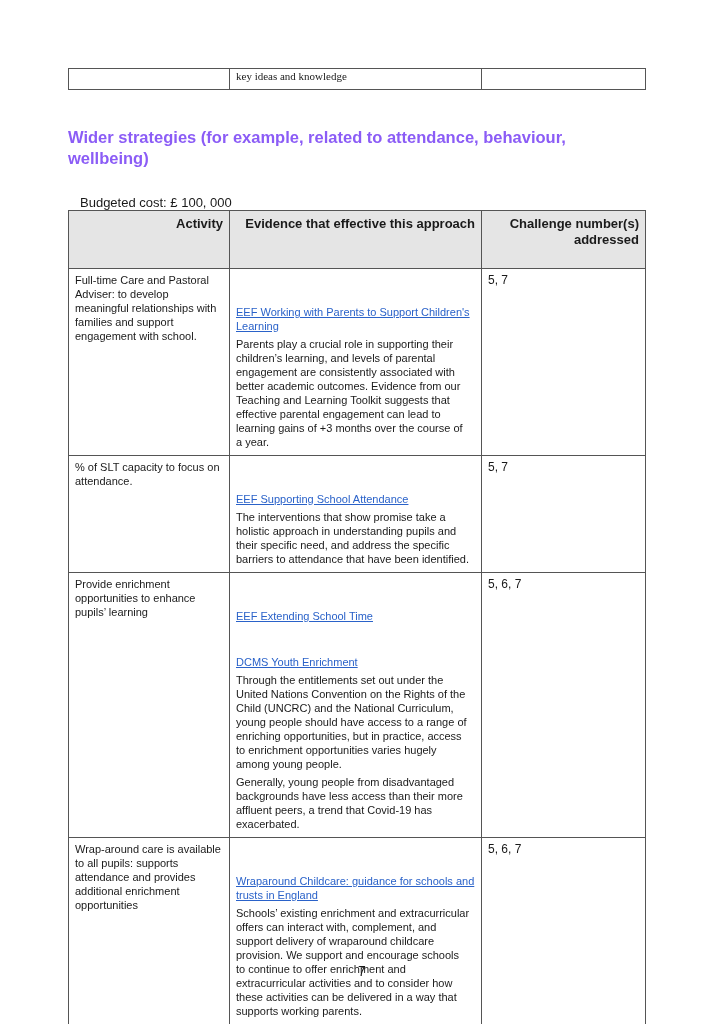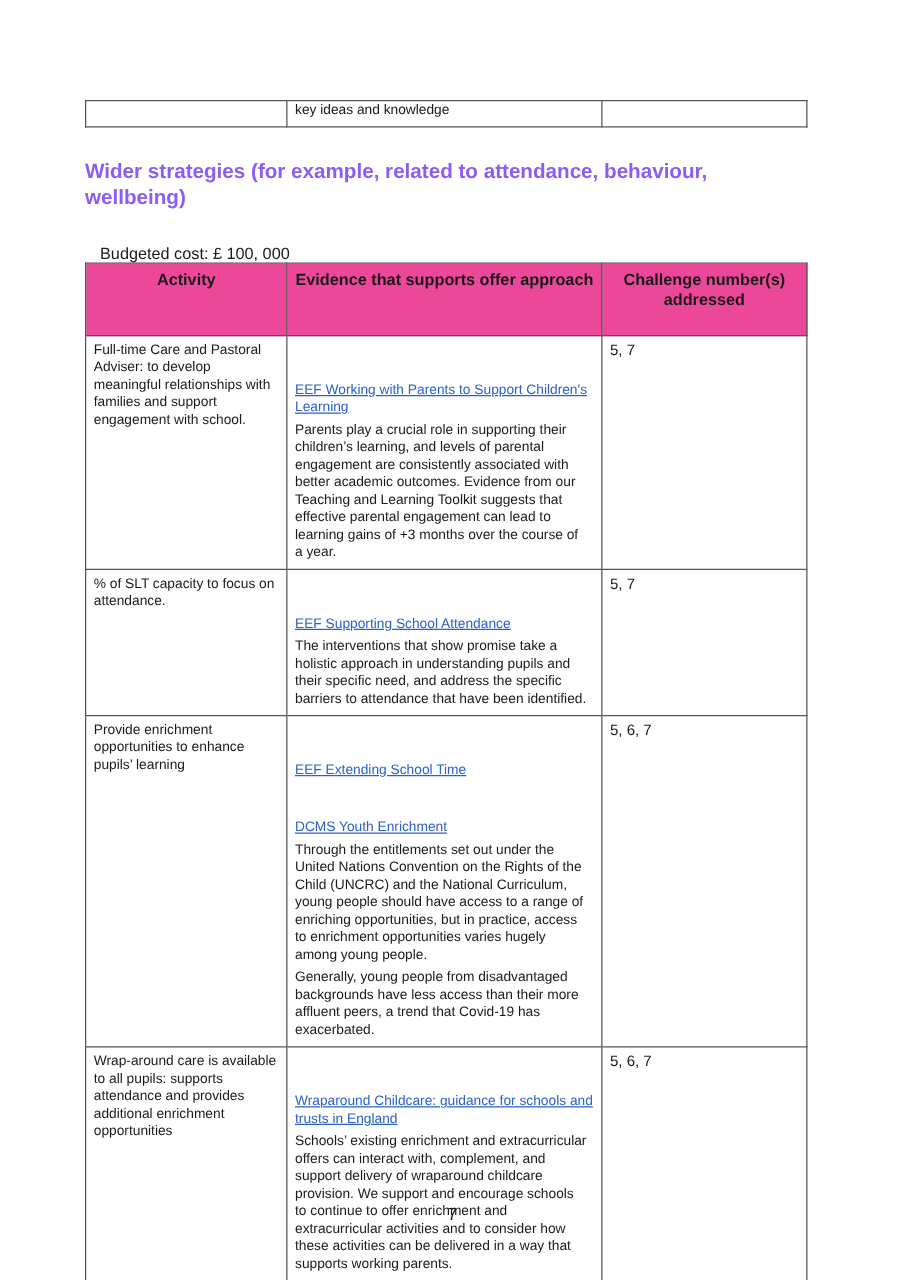--- a/index.html
+++ b/index.html
@@ -2,33 +2,33 @@
 <html><head>
   <meta charset="utf-8">
   <style>
     html, body { margin: 0; padding: 0; background: #ffffff; }
     body {
       width: 724px; height: 1024px; position: relative; overflow: hidden;
       font-family: "Liberation Sans", sans-serif; color: #1a1a1a;
     }
     table { border-collapse: collapse; position: absolute; left: 68px; width: 578px; table-layout: fixed; }
     td, th { border: 1px solid #555; vertical-align: top; }
-    .top-table { top: 80px; }
+    .top-table { top: 68px; font-family: Liberation Serif, serif; }
     .top-table td { height: 18px; font-size: 11px; padding: 1px 6px; }
     .col1 { width: 161px; }
     .col2 { width: 252px; }
     .col3 { width: auto; }
     h2 {
       position: absolute; left: 68px; top: 127px; margin: 0; width: 580px;
       font-size: 16.5px; line-height: 21px; font-weight: bold; color: #8b5cf6;
     }
     .budget { position: absolute; left: 68px; top: 183px; font-size: 13px; margin: 12px; }
     .main-table { top: 210px; }
     .main-table th {
-      background: #ec4899; text-align: center; font-size: 13px; line-height: 16px;
+      background: #e5e5e5; text-align: right; font-size: 13px; line-height: 16px;
       font-weight: bold; padding: 5px 6px 2px 6px; height: 50px;
     }
     .main-table td { font-size: 11px; line-height: 14px; padding: 4px 6px 2px 6px; }
     .main-table td.num { font-size: 12px; }
     a.link { color: #2a62c9; text-decoration: underline; display: block; margin-bottom: 4px; margin-top: 32px; }
     .para { margin: 0 4px 4px 0; }
     .page-number { position: absolute; left: 0; width: 724px; top: 963px; text-align: center; font-size: 14px; }
   </style>
 </head>
 <body>
@@ -53,21 +53,21 @@
 
 <table class="main-table">
   <colgroup>
       <col class="col1">
       <col class="col2">
       <col class="col3">
     </colgroup>
   <thead>
     <tr>
       <th>Activity</th>
-      <th>Evidence that supports offer approach</th>
+      <th>Evidence that effective this approach</th>
       <th>Challenge number(s) addressed</th>
     </tr>
   </thead>
   <tbody id="rows">
       <tr>
         <td>Full-time Care and Pastoral Adviser: to develop meaningful relationships with families and support engagement with school.</td>
         <td>
           <a class="link">EEF Working with Parents to Support Children's Learning</a>
           <p class="para">Parents play a crucial role in supporting their children’s learning, and levels of parental engagement are consistently associated with better academic outcomes. Evidence from our Teaching and Learning Toolkit suggests that effective parental engagement can lead to learning gains of +3 months over the course of a year.</p>
         </td>

